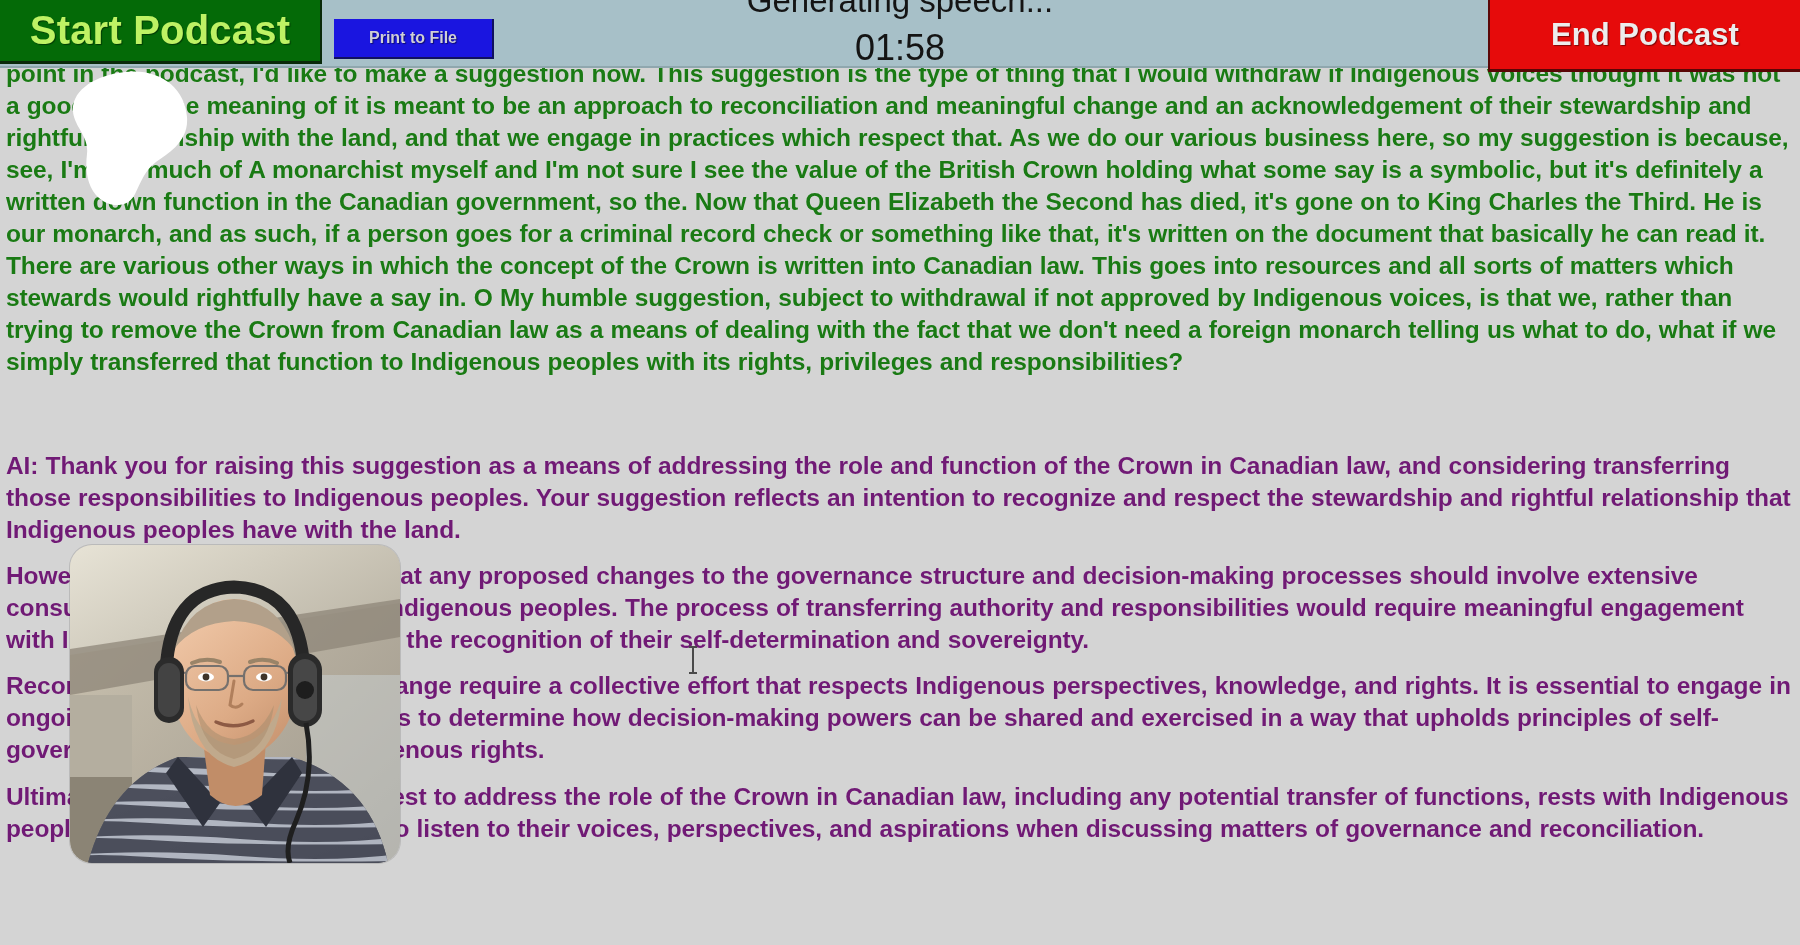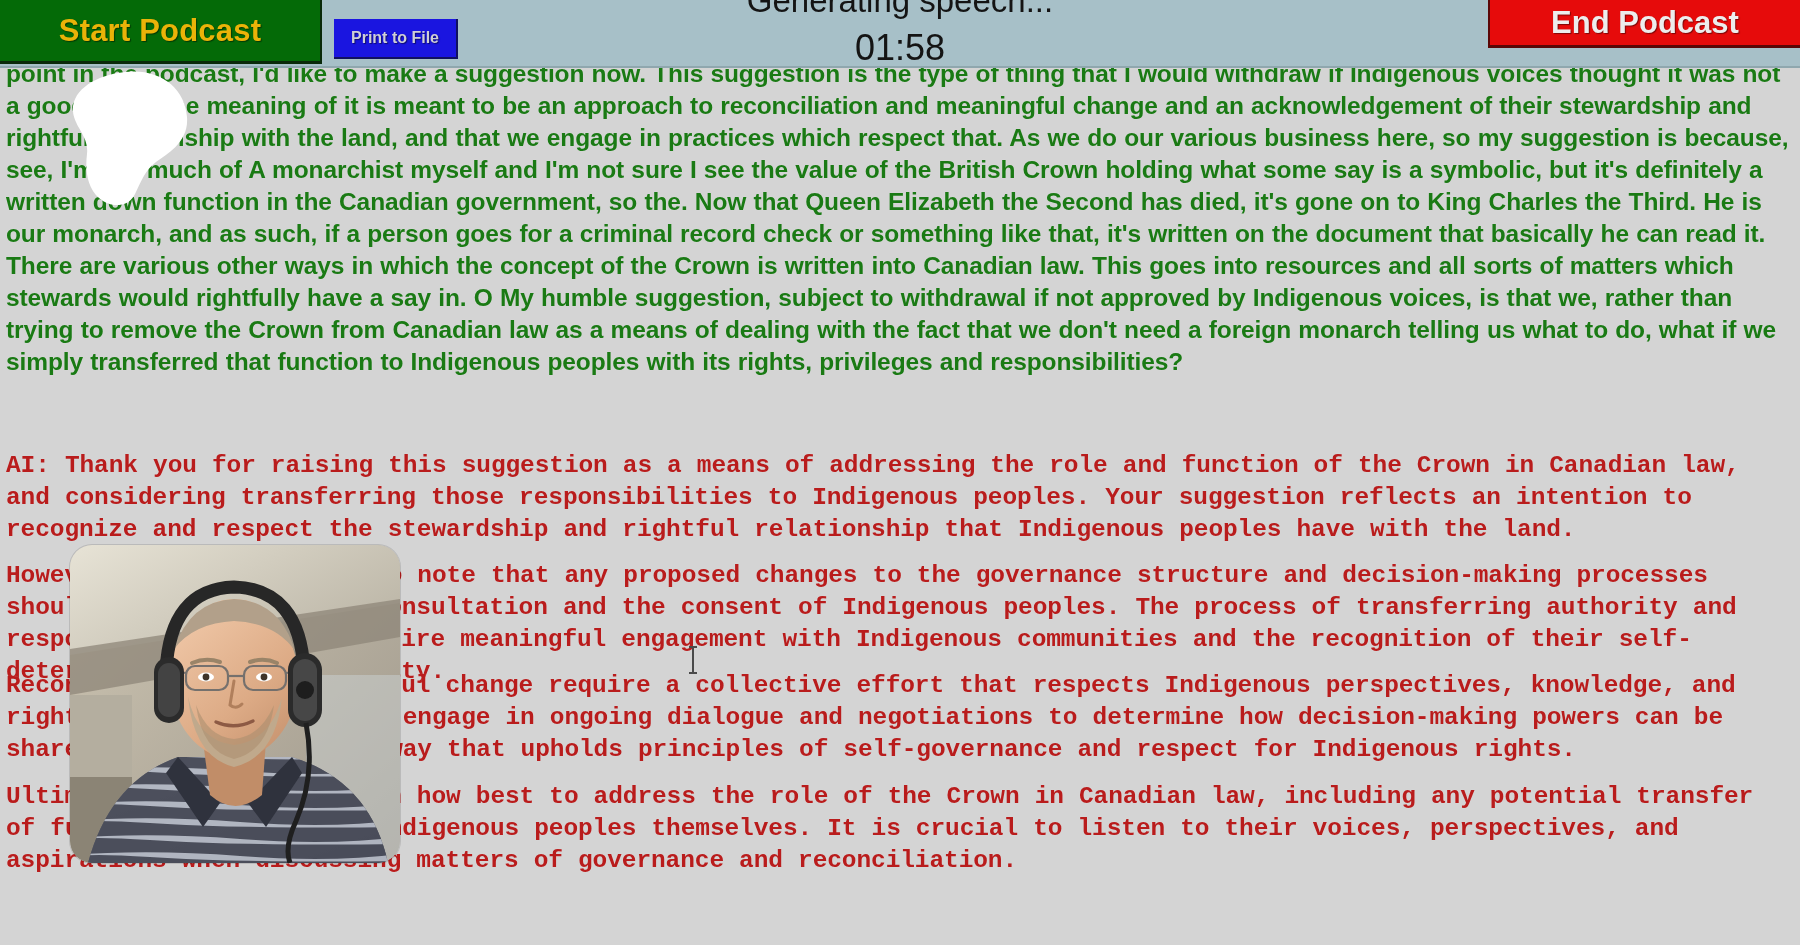--- a/index.html
+++ b/index.html
@@ -29,36 +29,36 @@
 
   #start-podcast-button {
     position: absolute;
     left: 0; top: 0;
     width: 322px;
     height: 64px;
     background: #046a07;
     border: none;
     border-right: 2px solid #0a2a0a;
     border-bottom: 3px solid #0a2a0a;
-    color: #eab308;
+    color: #bef264;
     font-family: "Liberation Sans", sans-serif;
-    font-size: 31px;
+    font-size: 40px;
     font-weight: bold;
     letter-spacing: 0.2px;
     text-shadow: 1px 1px 1px rgba(0,0,0,0.45);
     cursor: pointer;
     display: flex;
     align-items: center;
     justify-content: center;
   }
 
   #print-to-file-button {
     position: absolute;
     left: 334px; top: 19px;
-    width: 124px;
+    width: 160px;
     height: 40px;
     background: #1a15e0;
     border: none;
     border-right: 2px solid #101060;
     border-bottom: 2px solid #101060;
     color: #cfcfd6;
     font-family: "Liberation Sans", sans-serif;
     font-size: 16px;
     font-weight: bold;
     text-shadow: 1px 1px 1px rgba(0,0,0,0.5);
@@ -84,21 +84,21 @@
   #timer-text {
     font-size: 36px;
     line-height: 40px;
     margin-top: 8px;
   }
 
   #end-podcast-button {
     position: absolute;
     right: 0; top: 0;
     width: 312px;
-    height: 48px;
+    height: 72px;
     background: #e60b0b;
     border: none;
     border-left: 2px solid #5a0606;
     border-bottom: 3px solid #5a0606;
     color: #ededed;
     font-family: "Liberation Sans", sans-serif;
     font-size: 31px;
     font-weight: bold;
     text-shadow: 1px 1px 1px rgba(0,0,0,0.45);
     cursor: pointer;
@@ -121,21 +121,21 @@
   .para {
     font-size: 24.5px;
     font-weight: bold;
     line-height: 32px;
     letter-spacing: -0.1px;
     word-spacing: 0.5px;
     text-shadow: 0 0 1px rgba(255,255,255,0.35);
   }
 
   .para.user { color: #1a7a14; }
-  .para.ai   { color: #b91c1c; font-family: Liberation Mono, monospace; }
+  .para.ai   { color: #701a75; }
 
   #para-user-0 {
     position: absolute;
     left: 6px;
     top: -10px;
     width: 1790px;
   }
 
   #para-ai-0 { position: absolute; left: 6px; top: 382px; width: 1790px; }
   #para-ai-1 { position: absolute; left: 6px; top: 492px; width: 1790px; }

